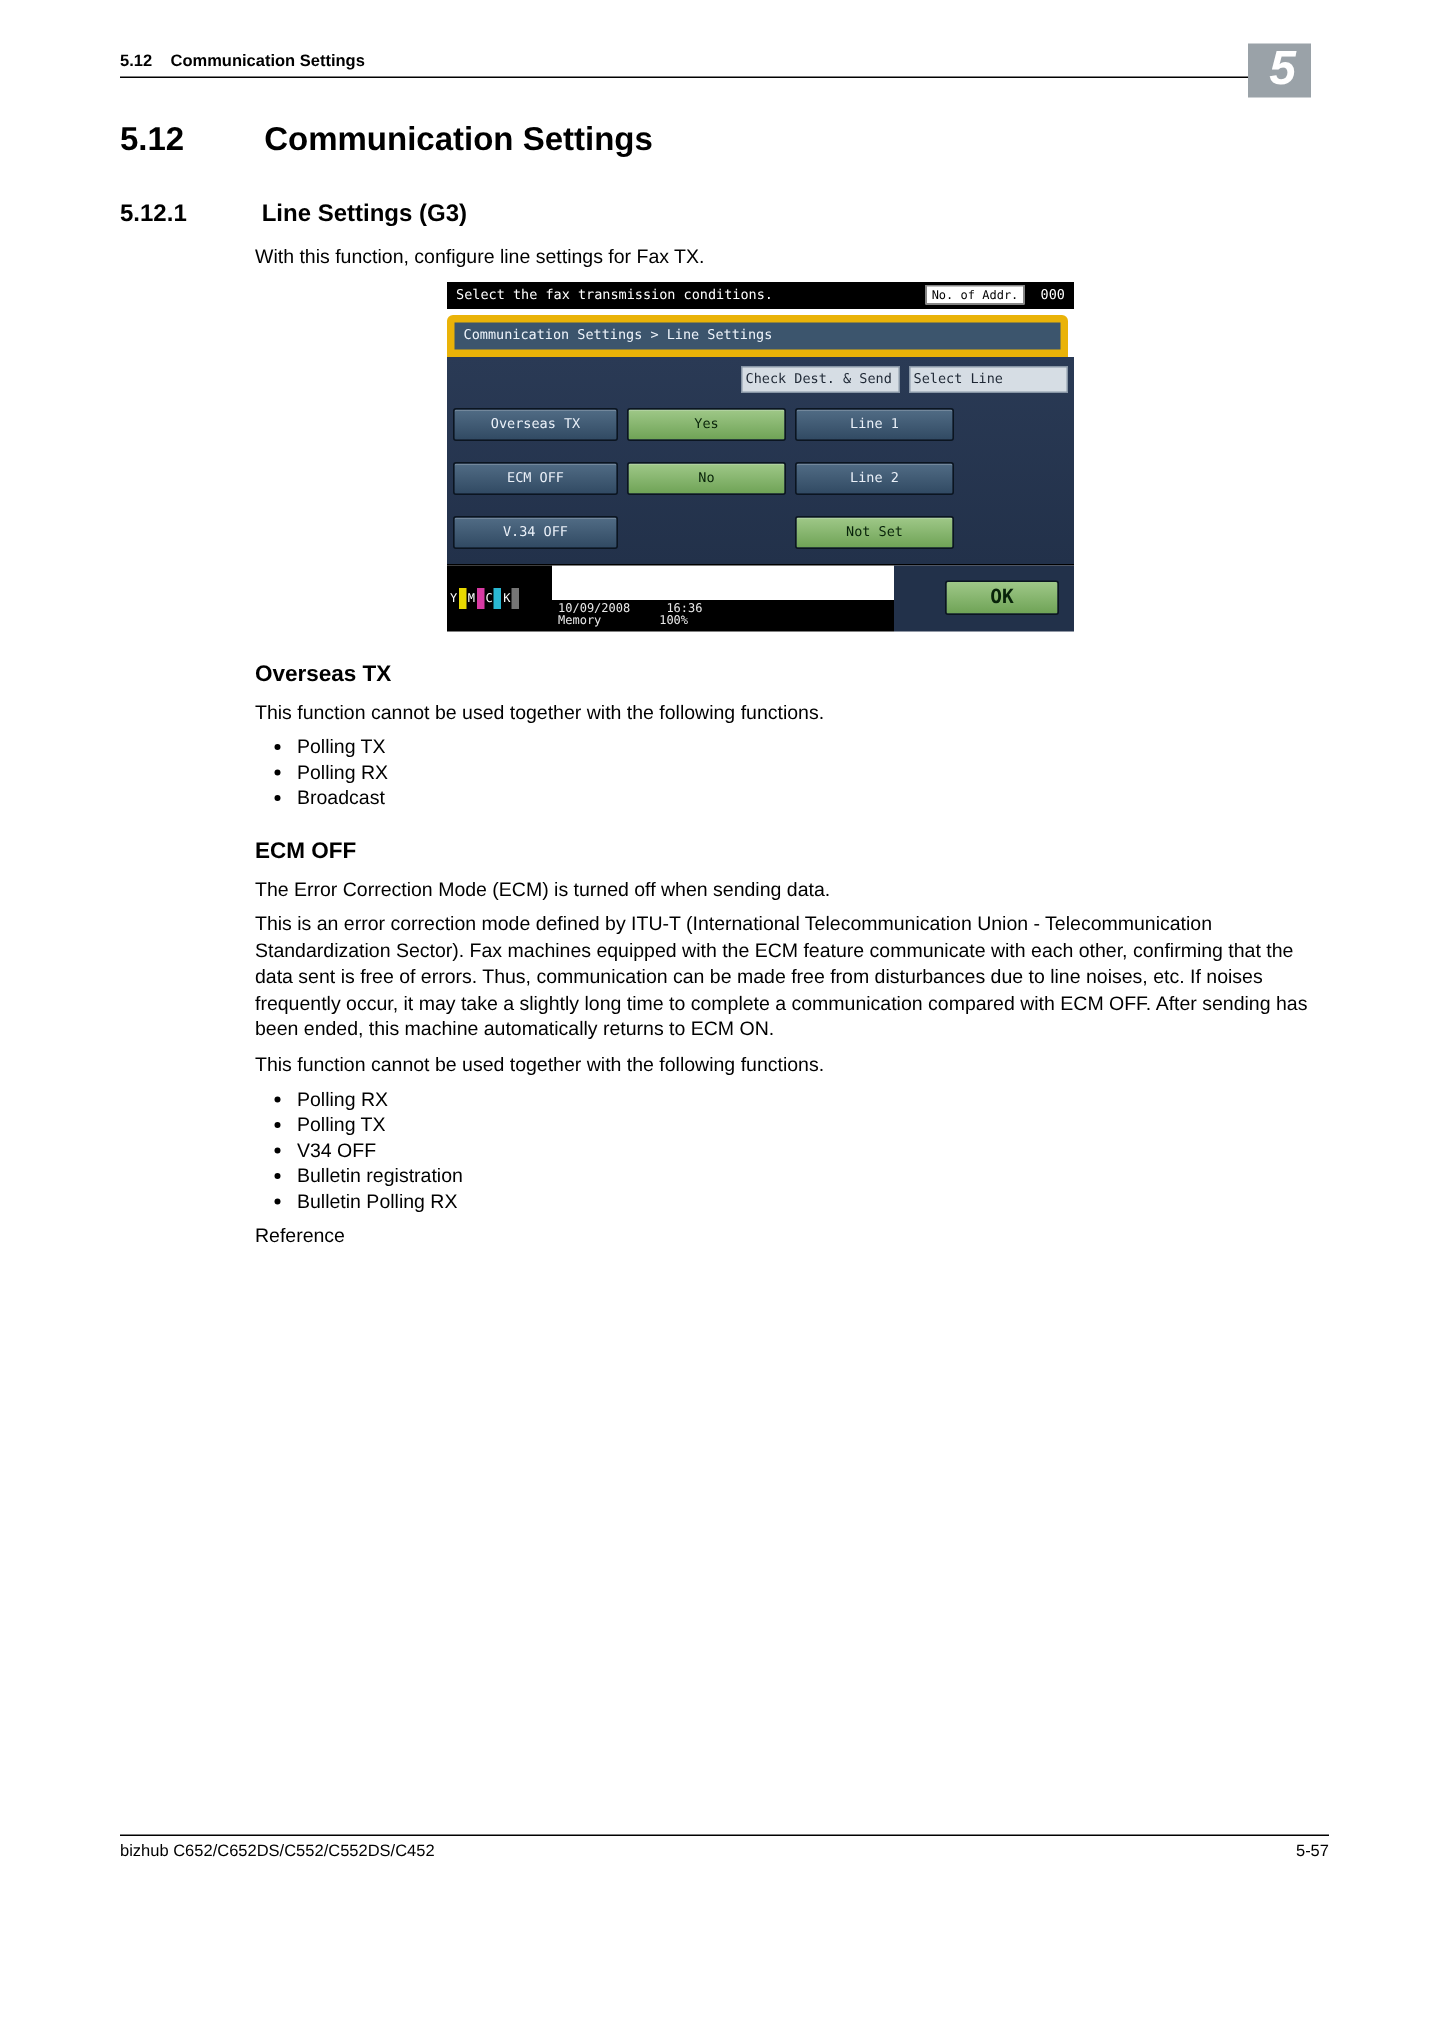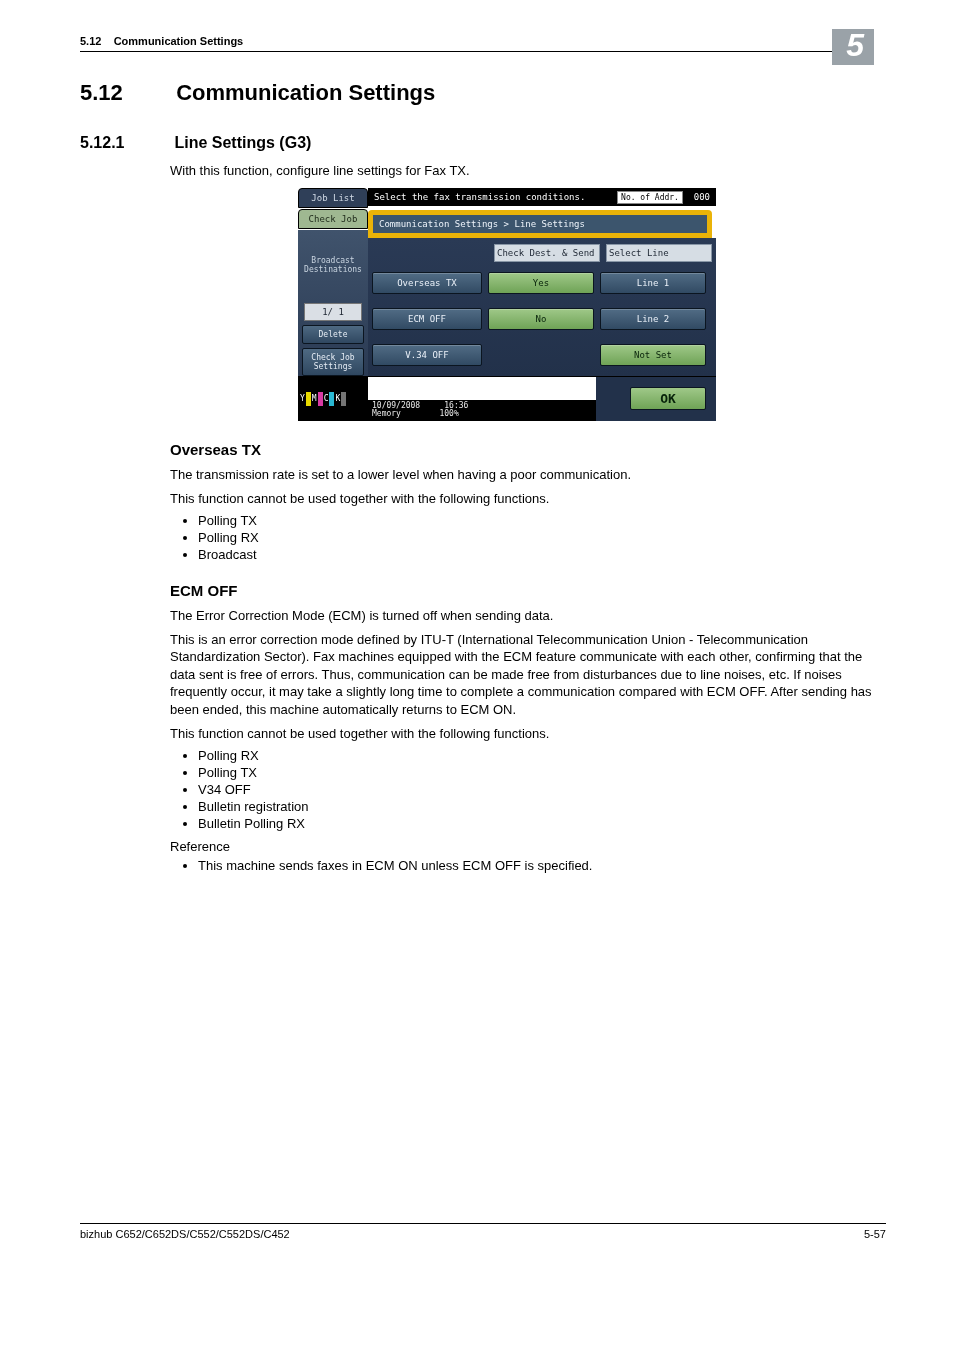--- a/index.html
+++ b/index.html
@@ -239,30 +239,20 @@
 
   <h2 class="sub-title">
     <span class="num">5.12.1</span>
     <span>Line Settings (G3)</span>
   </h2>
 
   <p class="body-text">With this function, configure line settings for Fax TX.</p>
 
   <div class="device-screen">
     <div class="ds-top">
-      <div class="ds-left">
-        <div class="ds-tab joblist">Job List</div>
-        <div class="ds-tab checkjob">Check Job</div>
-        <div class="ds-leftpanel">
-          <div class="ds-left-label">Broadcast Destinations</div>
-          <div class="ds-pager">1/   1</div>
-          <div class="ds-side-btn">Delete</div>
-          <div class="ds-side-btn">Check Job Settings</div>
-        </div>
-      </div>
       <div class="ds-right">
         <div class="ds-titlebar">
           <span>Select the fax transmission conditions.</span>
           <span>
             <span class="ds-addr-badge">No. of Addr.</span>
             &nbsp;<span>000</span>
           </span>
         </div>
         <div class="ds-breadcrumb">Communication Settings &gt; Line Settings</div>
         <div class="ds-panel">
@@ -309,42 +299,38 @@
           <span>100%</span>
         </div>
       </div>
       <div class="ds-ok-wrap">
         <div class="ds-ok">OK</div>
       </div>
     </div>
   </div>
 
   <h3 class="local-title">Overseas TX</h3>
-  <p class="body-text">The transmission rate is set to a lower level when having a poor communication.</p>
   <p class="body-text">This function cannot be used together with the following functions.</p>
   <ul class="body-list">
     <li>Polling TX</li>
     <li>Polling RX</li>
     <li>Broadcast</li>
   </ul>
 
   <h3 class="local-title">ECM OFF</h3>
   <p class="body-text">The Error Correction Mode (ECM) is turned off when sending data.</p>
   <p class="body-text">This is an error correction mode defined by ITU-T (International Telecommunication Union - Telecommunication Standardization Sector). Fax machines equipped with the ECM feature communicate with each other, confirming that the data sent is free of errors. Thus, communication can be made free from disturbances due to line noises, etc. If noises frequently occur, it may take a slightly long time to complete a communication compared with ECM OFF. After sending has been ended, this machine automatically returns to ECM ON.</p>
   <p class="body-text">This function cannot be used together with the following functions.</p>
   <ul class="body-list">
     <li>Polling RX</li>
     <li>Polling TX</li>
     <li>V34 OFF</li>
     <li>Bulletin registration</li>
     <li>Bulletin Polling RX</li>
   </ul>
   <p class="ref-label">Reference</p>
-  <ul class="body-list">
-    <li>This machine sends faxes in ECM ON unless ECM OFF is specified.</li>
-  </ul>
 
   <div class="footer">
     <span>bizhub C652/C652DS/C552/C552DS/C452</span>
     <span>5-57</span>
   </div>
 
 </div>
 
 </body></html>

